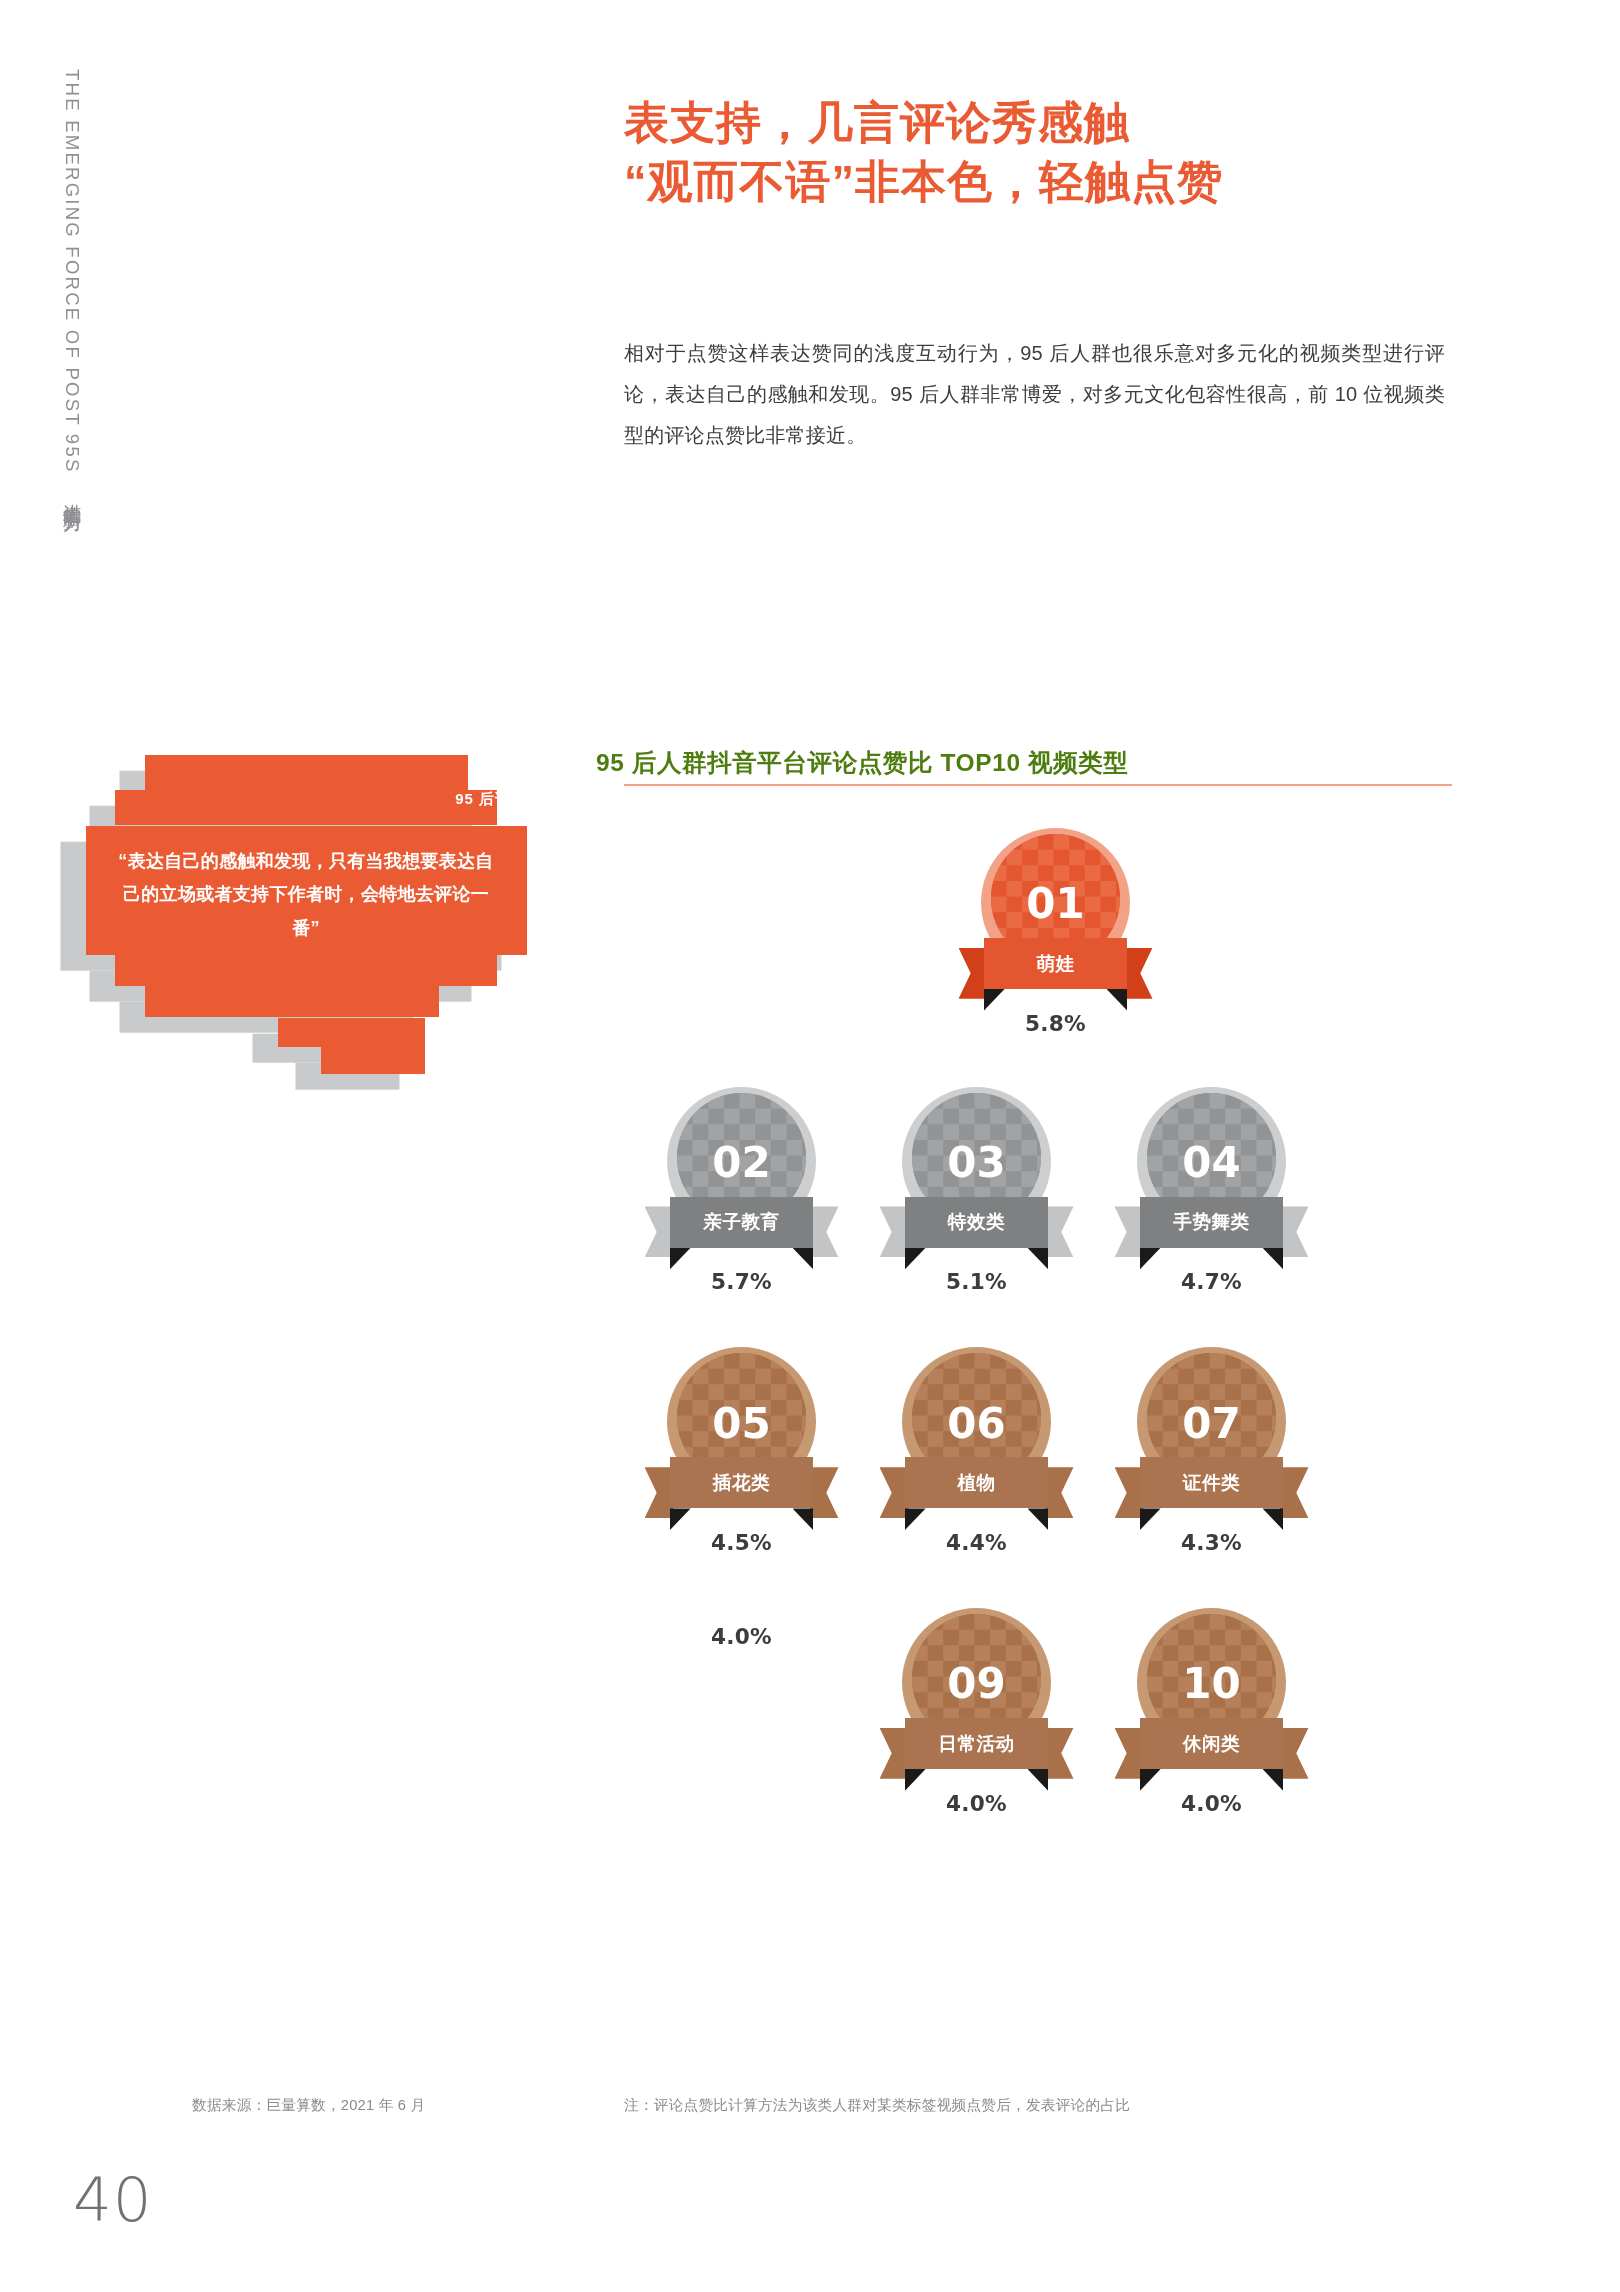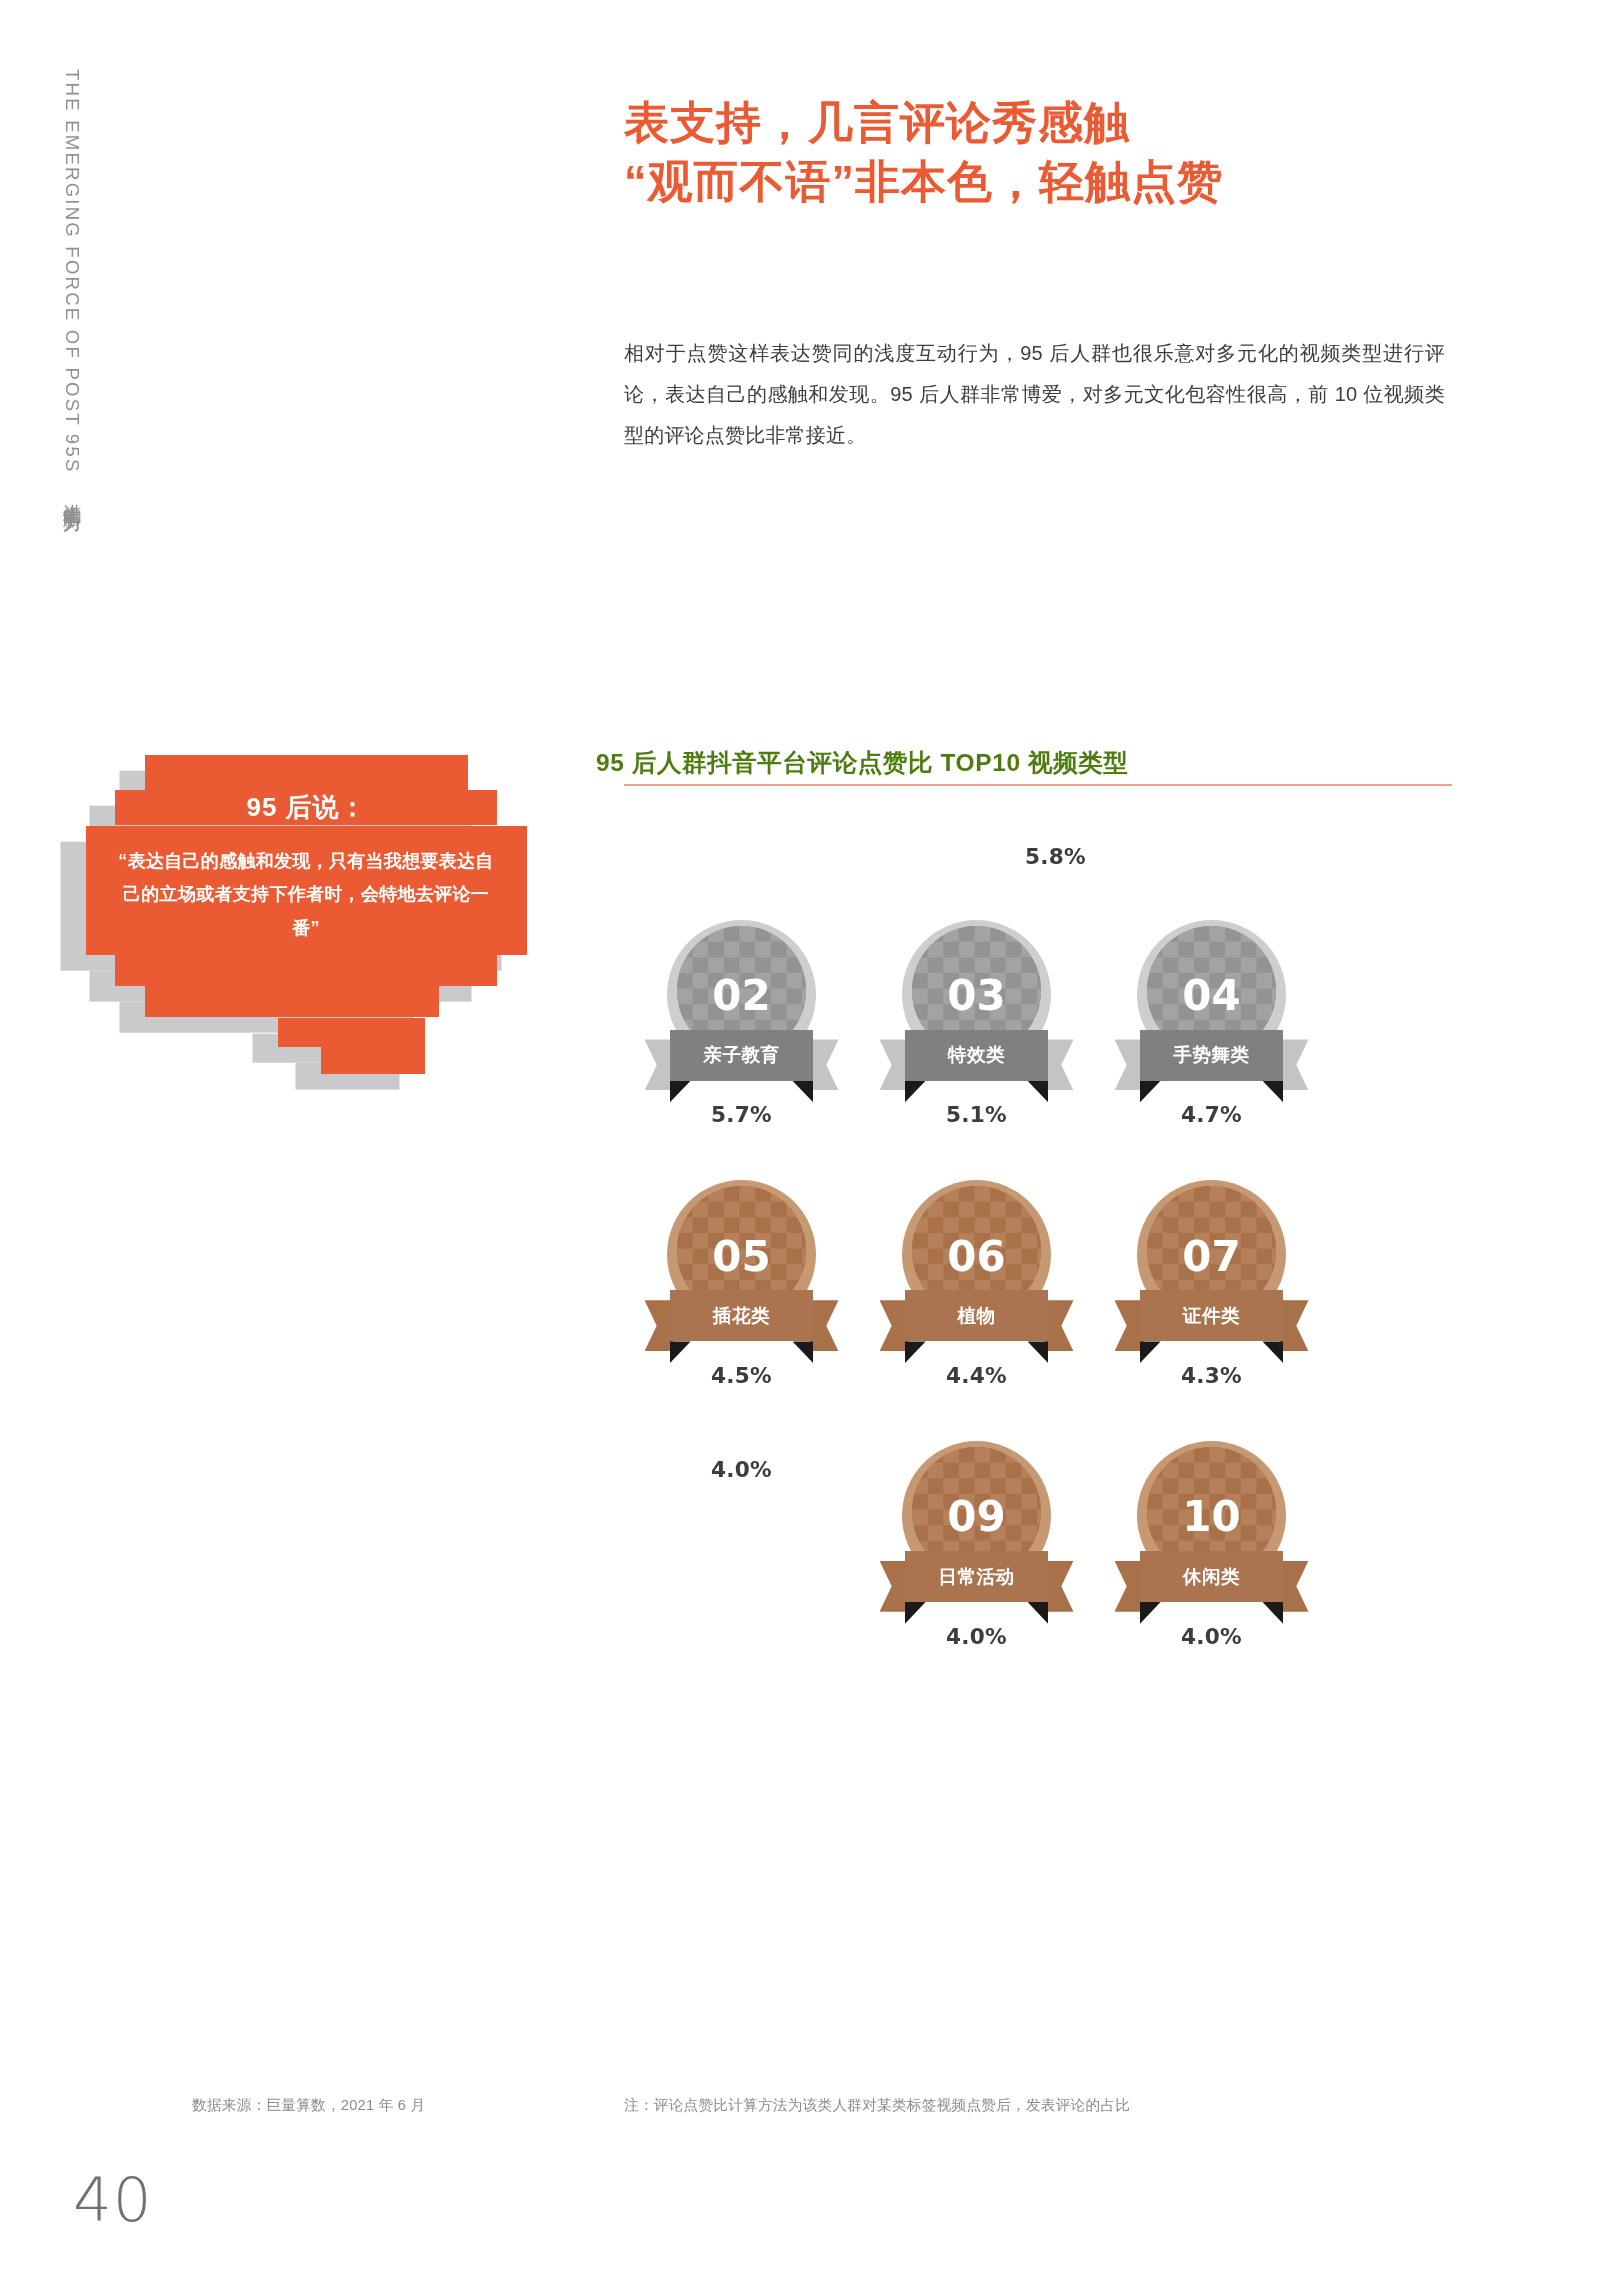--- a/index.html
+++ b/index.html
@@ -65,21 +65,21 @@
   .px{position:absolute;}
   .sh{background:#c9cacb;}
   .or{background:#ea5b34;}
 
   .bubble-text{
     position:absolute;left:0;top:0;width:100%;height:100%;
     z-index:5;color:#fff;text-align:center;
   }
   .bubble-title{
     position:absolute;left:0;top:35px;width:100%;
-    font-size:26px;font-weight:bold;letter-spacing:1px;
+    font-size:15px;font-weight:bold;letter-spacing:1px;text-align:right;
   }
   .bubble-quote{
     position:absolute;left:31px;top:90px;width:calc(100% - 63px);
     font-size:18px;line-height:1.85;font-weight:bold;letter-spacing:0.3px;
   }
 
   
   .badges{position:absolute;left:624px;top:828px;width:863px;}
   .badge-row{display:flex;}
   .badge-row.r1{justify-content:center;margin-bottom:51px;}
@@ -196,20 +196,45 @@
   </div>
   <div class="bubble-text">
     <div class="bubble-title">95 后说：</div>
     <div class="bubble-quote">“表达自己的感触和发现，只有当我想要表达自己的立场或者支持下作者时，会特地去评论一番”</div>
   </div>
 </div>
 
 <div class="badges">
   <div class="badge-row r1" id="row1">
       <div class="badge">
+        <div class="medal">
+          <div class="ring" style="background:#f2a287"></div>
+          <div class="disc" style="background:#e4562f">
+            <svg class="check" width="129" height="129" viewBox="0 0 132 132" preserveAspectRatio="none">
+              <defs>
+                <pattern id="pe4562fea6a44" width="32" height="32" patternUnits="userSpaceOnUse">
+                  <rect width="32" height="32" fill="#e4562f"></rect>
+                  <rect width="16" height="16" fill="#ea6a44"></rect>
+                  <rect x="16" y="16" width="16" height="16" fill="#ea6a44"></rect>
+                </pattern>
+              </defs>
+              <rect width="132" height="132" fill="url(#pe4562fea6a44)"></rect>
+            </svg>
+          </div>
+          <div class="rank">01</div>
+          <div class="ribbon">
+            <div class="rb-wingL" style="background:#d2401a"></div>
+            <div class="rb-wingR" style="background:#d2401a"></div>
+            <div class="notchL"></div>
+            <div class="notchR"></div>
+            <div class="rb-band" style="background:#e4562f">
+              <span class="rb-label">萌娃</span>
+            </div>
+          </div>
+        </div>
         <div class="pct">5.8%</div>
       </div>
     </div>
   <div class="badge-row r2" id="row2">
       <div class="badge">
         <div class="medal">
           <div class="ring" style="background:#cdcecf"></div>
           <div class="disc" style="background:#929394">
             <svg class="check" width="129" height="129" viewBox="0 0 132 132" preserveAspectRatio="none">
               <defs>

